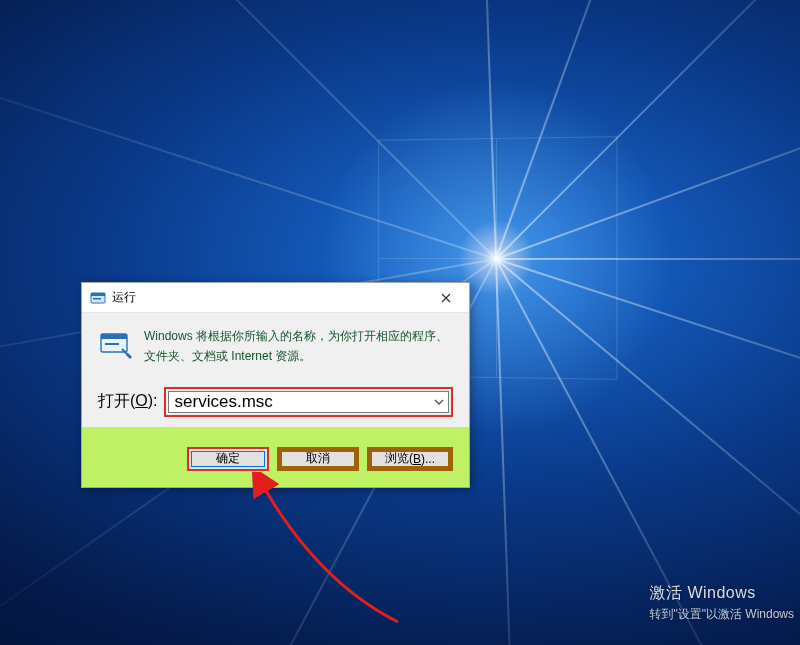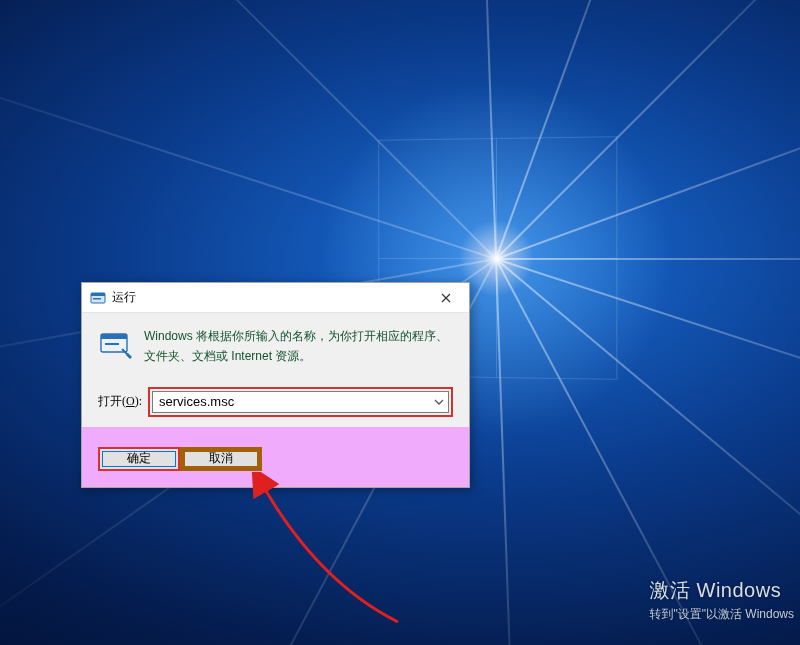--- a/index.html
+++ b/index.html
@@ -66,50 +66,50 @@
     .dlg-body { padding: 14px 16px 4px 16px; background:#f0f0f0; }
     .dlg-top { display:flex; gap:12px; }
     .run-icon { width:34px; height:34px; flex:0 0 34px; }
     .dlg-text { font-size:12px; line-height:1.65; color:#14532d; }
 
     .open-row {
       display:flex; align-items:center;
       margin: 20px 0 6px 0;
       gap:6px;
     }
-    .open-label { font-size:12px; white-space:nowrap;font-family:Liberation Serif, serif; }
+    .open-label { font-size:16px; white-space:nowrap; }
     .open-label .u { text-decoration: underline; }
     .combo-wrap {
       flex:1; position:relative;
       border: 2px solid #d82f2f;
       padding: 2px;
     }
     .combo {
       display:flex; align-items:center;
       height:22px;
       background:#fff;
       border:1px solid #7a7a7a;
     }
     .combo input {
       flex:1; border:none; outline:none;
       height:20px; padding:0 6px;
-      font-size:13px; font-family:inherit;
+      font-size:17px; font-family:inherit;
       background:transparent;
     }
     .combo .chevron {
       width:18px; height:20px;
       display:flex; align-items:center; justify-content:center;
       color:#555;
     }
 
     .button-row {
-      display:flex; justify-content:flex-start;
-      gap:0;
+      display:flex; justify-content:flex-end;
+      gap:8px;
       padding: 20px 16px 16px 16px;
-      background:#f0abfc;
+      background:#bef264;
     }
     .btn {
       min-width: 82px; height:24px;
       background:#e1e1e1;
       border:5px solid #a16207;
       font-size:12px; font-family:inherit;
       display:flex; align-items:center; justify-content:center;
       cursor: default;
     }
     .btn.default {
@@ -130,21 +130,21 @@
       position:absolute; pointer-events:none;
       left:248px; top:472px;
     }
 
     
     .watermark {
       position:absolute; right:6px; bottom:22px;
       color:#d9dee3; text-align:left;
       text-shadow: 0 0 3px rgba(0,0,0,0.4);
     }
-    .watermark .line1 { font-size:20px; font-weight:300; letter-spacing:0.5px; }
+    .watermark .line1 { font-size:16px; font-weight:300; letter-spacing:0.5px; }
     .watermark .line2 { font-size:12px; margin-top:2px; opacity:0.9; }
   </style>
 </head>
 <body>
 
 <div class="wallpaper">
   <div class="rays">
     <div class="ray" style="transform:rotate(-92deg);width:500px"></div>
     <div class="ray" style="transform:rotate(-70deg);width:520px"></div>
     <div class="ray" style="transform:rotate(-45deg);width:540px"></div>
@@ -213,20 +213,25 @@
 
   <div class="button-row">
     <div class="btn default">
       <div class="inner">
           <span>确定</span>
         </div>
     </div>
     <div class="btn">
       <span>取消</span>
     </div>
+    <div class="btn" style="min-width:86px">
+      <span>浏览(</span>
+        <span class="u">B</span>
+        <span>)...</span>
+    </div>
   </div>
 </div>
 
 <svg class="anno" width="180" height="160">
   <defs>
     <marker id="ah" markerWidth="12" markerHeight="12" refX="3" refY="5" orient="auto">
       <path d="M0 0 L10 5 L0 10 z" fill="#e02020"></path>
     </marker>
   </defs>
   <path d="M 150 150 Q 70 110 14 12" stroke="#e02020" stroke-width="3" fill="none" marker-end="url(#ah)"></path>

